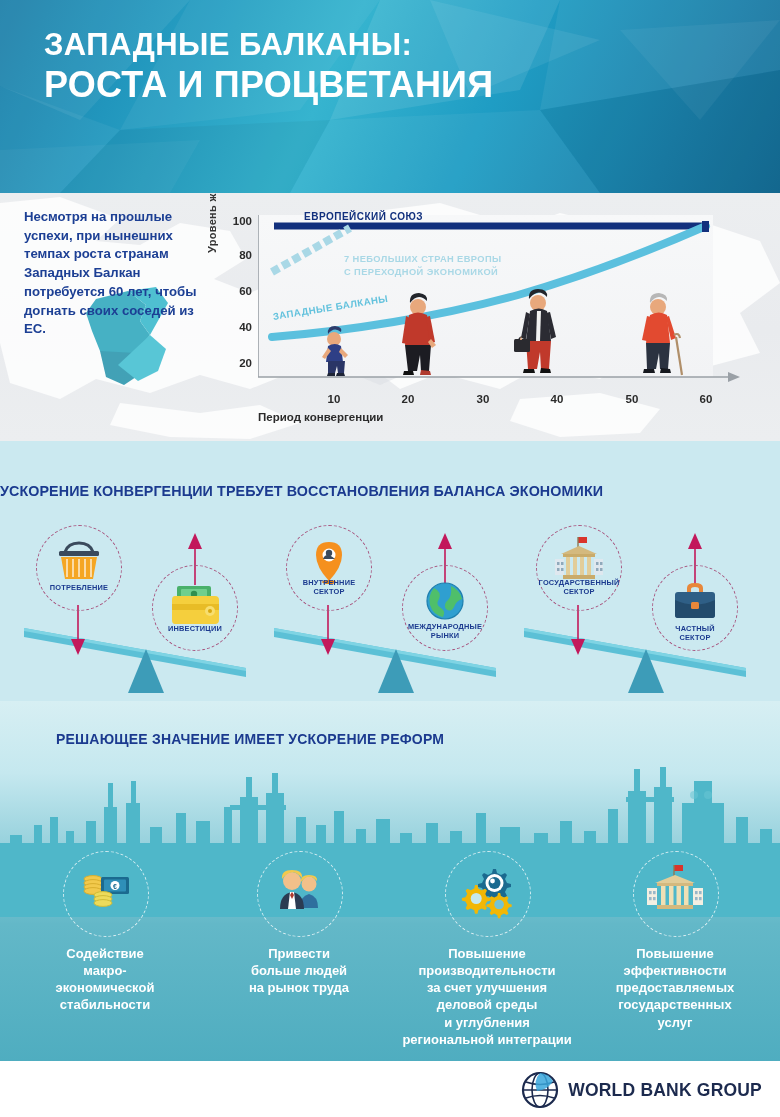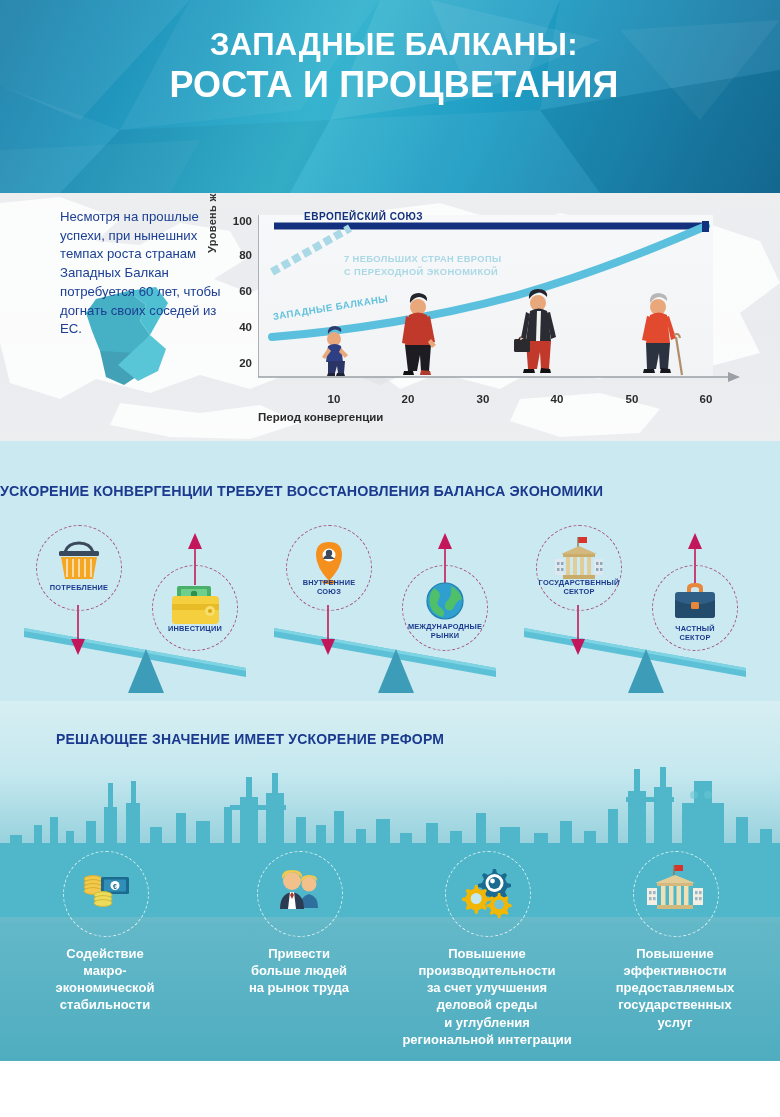--- a/index.html
+++ b/index.html
@@ -2,32 +2,32 @@
 <html><head>
 <meta charset="utf-8">
 <style>
   html,body{margin:0;padding:0;background:#ffffff;}
   body{font-family:"Liberation Sans", sans-serif;}
   #page{position:relative;width:780px;height:1117px;overflow:hidden;background:#ffffff;}
 
   
   .header{position:absolute;left:0;top:0;width:780px;height:193px;
     background:linear-gradient(115deg,#1b7ea8 0%,#2196bd 18%,#36b4cf 42%,#1f9dc4 62%,#1a7fa9 85%,#156d96 100%);
-    overflow:hidden;text-align:center;}
+    overflow:hidden;}
   .header-title{position:absolute;left:44px;top:26px;width:700px;color:#ffffff;z-index:4;}
   .tline1{font-size:31px;font-weight:bold;letter-spacing:.4px;line-height:1.22;}
   .tline2{font-size:36px;font-weight:bold;letter-spacing:.2px;line-height:1.17;}
   .tline3{font-size:36px;font-weight:bold;letter-spacing:.2px;line-height:1.17;}
 
   
   .chart-sec{position:absolute;left:0;top:193px;width:780px;height:248px;
     background:linear-gradient(180deg,#eceef0 0%,#e9ebee 55%,#eceef0 100%);overflow:hidden;}
   .mapbg{position:absolute;left:0;top:0;width:780px;height:248px;opacity:.85;}
   .intro-text{position:absolute;left:24px;top:15px;width:180px;
-    font-size:13.2px;font-weight:normal;color:#1c3f94;line-height:1.42;z-index:3;white-space:pre-line;margin-left:36px;}
+    font-size:13.2px;font-weight:bold;color:#1c3f94;line-height:1.42;z-index:3;white-space:pre-line;}
 
   .plot{position:absolute;left:258px;top:22px;width:490px;height:180px;z-index:3;}
   .plot-bg{position:absolute;left:0;top:0;width:455px;height:162px;
      background:linear-gradient(180deg,#f7f8f9 0%,#f2f3f5 100%);}
   .ylabel{position:absolute;left:206px;top:60px;z-index:4;
     transform:rotate(-90deg);transform-origin:left top;
     font-size:11px;font-weight:bold;color:#333;letter-spacing:.3px;white-space:nowrap;}
   .ytick{position:absolute;right:0;font-size:11.5px;font-weight:bold;color:#2b2b2b;text-align:right;width:26px;}
   .yticks{position:absolute;left:222px;top:22px;width:30px;height:162px;z-index:4;}
   .xtick{position:absolute;font-size:11.5px;font-weight:bold;color:#2b2b2b;text-align:center;width:30px;}
@@ -279,21 +279,21 @@
 
       <div class="circ" style="left:18px;top:12px;width:84px;height:84px;">
         <svg width="84" height="84">
           <path d="M42,16 q13,0 13,13 q0,12 -13,26 q-13,-14 -13,-26 q0,-13 13,-13 Z" fill="#f5901e"></path>
           <circle cx="42" cy="29" r="6.5" fill="#fff"></circle>
           <path d="M36,33 q3,-8 12,0 Z" fill="#3a4a5c"></path>
           <circle cx="42" cy="27" r="3.2" fill="#3a4a5c"></circle>
           <ellipse cx="42" cy="56" rx="7" ry="2" fill="#e08216"></ellipse>
         </svg>
         <div class="circ-lbl" style="top:52px;">ВНУТРЕННИЕ
-СОЮЗ</div>
+СЕКТОР</div>
       </div>
 
       <div class="circ" style="left:134px;top:52px;width:84px;height:84px;">
         <svg width="84" height="84">
           <circle cx="42" cy="35" r="18" fill="#2f9fd0"></circle>
           <path d="M31,22 q8,4 5,11 q-4,6 2,9 q5,3 2,9 q-10,-2 -13,-12 q-2,-10 4,-17 Z" fill="#4fbf6a"></path>
           <path d="M48,20 q9,4 11,13 q-6,2 -8,8 q-3,6 -8,2 q-3,-5 2,-9 q4,-4 3,-14 Z" fill="#4fbf6a"></path>
           <circle cx="42" cy="35" r="18" fill="none" stroke="#1f7fae" stroke-width="1.2"></circle>
         </svg>
         <div class="circ-lbl" style="top:56px;">МЕЖДУНАРОДНЫЕ
@@ -494,14 +494,27 @@
         </svg>
       </div>
       <div class="ref-txt">Повышение
 эффективности
 предоставляемых
 государственных
 услуг</div>
     </div>
   </div>
 
+  <div class="footer">
+    <div class="wb-logo">
+      <svg width="38" height="38" viewBox="0 0 38 38">
+        <circle cx="19" cy="19" r="17" fill="none" stroke="#1c2a4e" stroke-width="2.2"></circle>
+        <ellipse cx="19" cy="19" rx="8" ry="17" fill="none" stroke="#1c2a4e" stroke-width="1.6"></ellipse>
+        <line x1="2" y1="19" x2="36" y2="19" stroke="#1c2a4e" stroke-width="1.6"></line>
+        <path d="M5,11 q14,5 28,0" fill="none" stroke="#1c2a4e" stroke-width="1.4"></path>
+        <path d="M5,27 q14,-5 28,0" fill="none" stroke="#1c2a4e" stroke-width="1.4"></path>
+        <path d="M19,2 a17,17 0 0 1 13,8 a20,20 0 0 1 -16,10 a16,16 0 0 1 3,-18 Z" fill="#3aa7dc" opacity="0.85"></path>
+      </svg>
+      <span class="wb-text">WORLD BANK GROUP</span>
+    </div>
+  </div>
 
 </div>
 
 </body></html>

